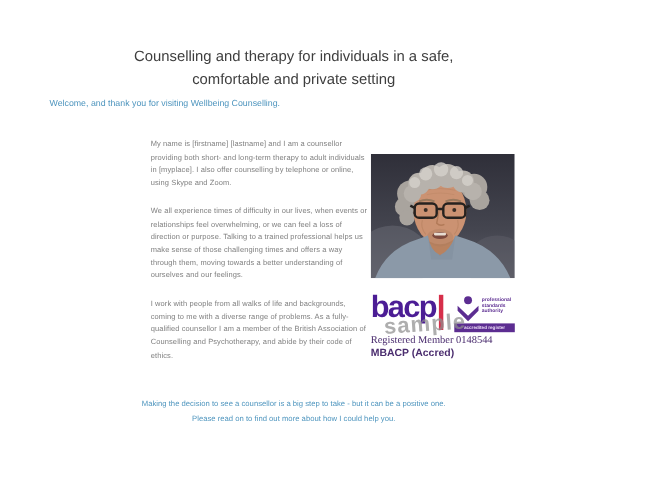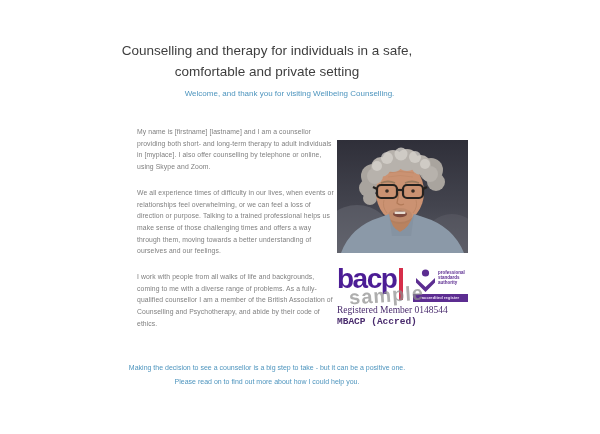--- a/index.html
+++ b/index.html
@@ -6,21 +6,21 @@
   .page{
     position:relative;width:534px;height:434px;background:#ffffff;overflow:hidden;
     font-family:"Liberation Sans","DejaVu Sans",sans-serif;
   }
   .page-title{
     position:absolute;top:41px;left:0;right:0;margin:0 auto;width:322px;
     text-align:center;font-size:13.5px;line-height:20.5px;font-weight:400;
     color:#3e3e3e;
   }
   .page-subtitle{
-    position:absolute;top:89px;left:0;right:0;text-align:center;
+    position:absolute;top:89px;left:0;right:0;text-align:left;
     font-size:8px;color:#4e95be;padding-left:45px;
   }
   .text-col{
     position:absolute;left:137px;top:126px;width:199px;
     font-size:6.8px;line-height:11.7px;color:#7f7f7f;letter-spacing:.1px;
   }
   .text-col p{margin:0 0 14px 0;}
   .photo{
     position:absolute;left:337px;top:140px;width:131px;height:113px;overflow:hidden;
   }
@@ -52,21 +52,21 @@
     font-size:20px;font-weight:bold;letter-spacing:1px;color:#8f8f8f;opacity:.72;
     transform:rotate(-4deg);
   }
   .reg-line{
     position:absolute;left:0;top:38px;white-space:nowrap;
     font-family:"Liberation Serif","DejaVu Serif",serif;
     font-size:9.5px;color:#4a2c6e;
   }
   .accred-line{
     position:absolute;left:0;top:49px;white-space:nowrap;
-    font-family:Liberation Mono, monospace;
+    font-family:Liberation Sans, sans-serif;
     font-size:9.5px;font-weight:bold;color:#4a2c6e;
   }
   .footer{
     position:absolute;top:361px;left:0;right:0;text-align:center;
     font-size:7px;line-height:14px;color:#4e95be;
   }
 </style>
 </head>
 <body>
 

